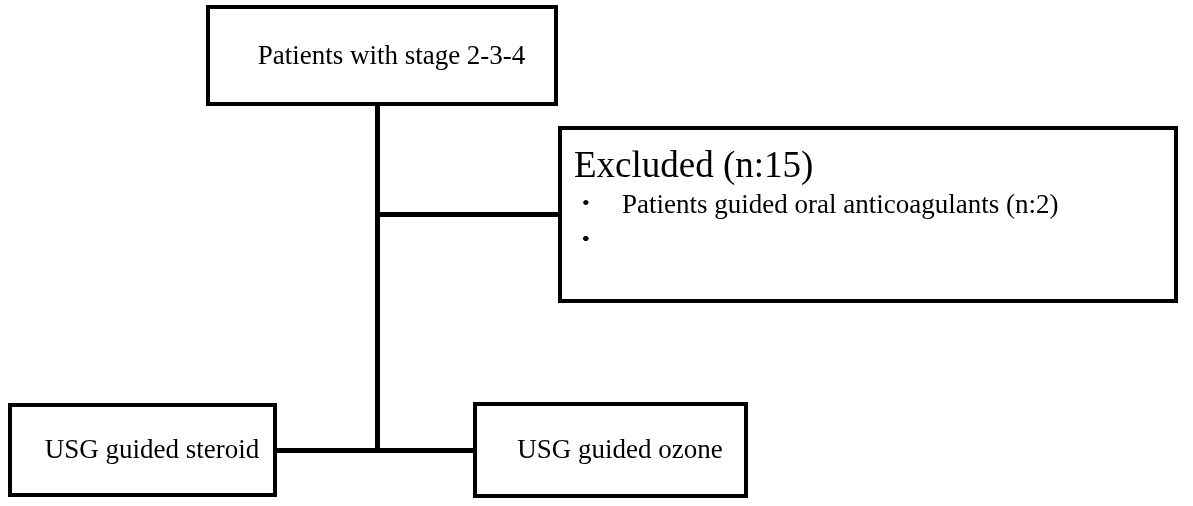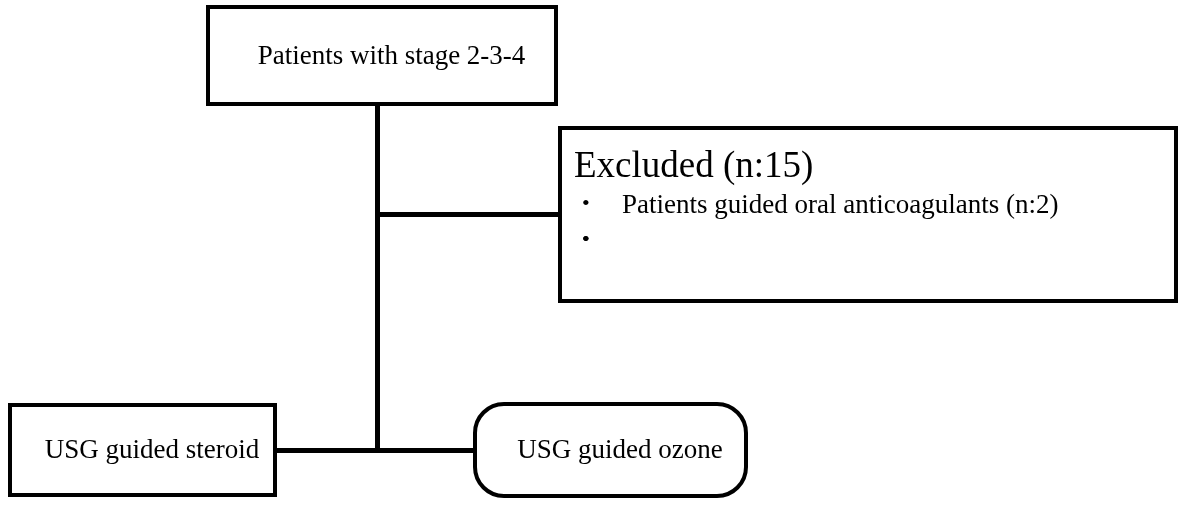--- a/index.html
+++ b/index.html
@@ -57,21 +57,20 @@
     left: 8px;
     top: 403px;
     width: 269px;
     height: 94px;
   }
   #node-ozone {
     left: 473px;
     top: 402px;
     width: 275px;
     height: 96px;
-    border-radius: 31px;
   }
 
   
   .excl-heading {
     font-size: 37px;
     line-height: 1.12;
     margin: 4px 0 2px 0;
     white-space: nowrap;
   }
   .excl-list {

